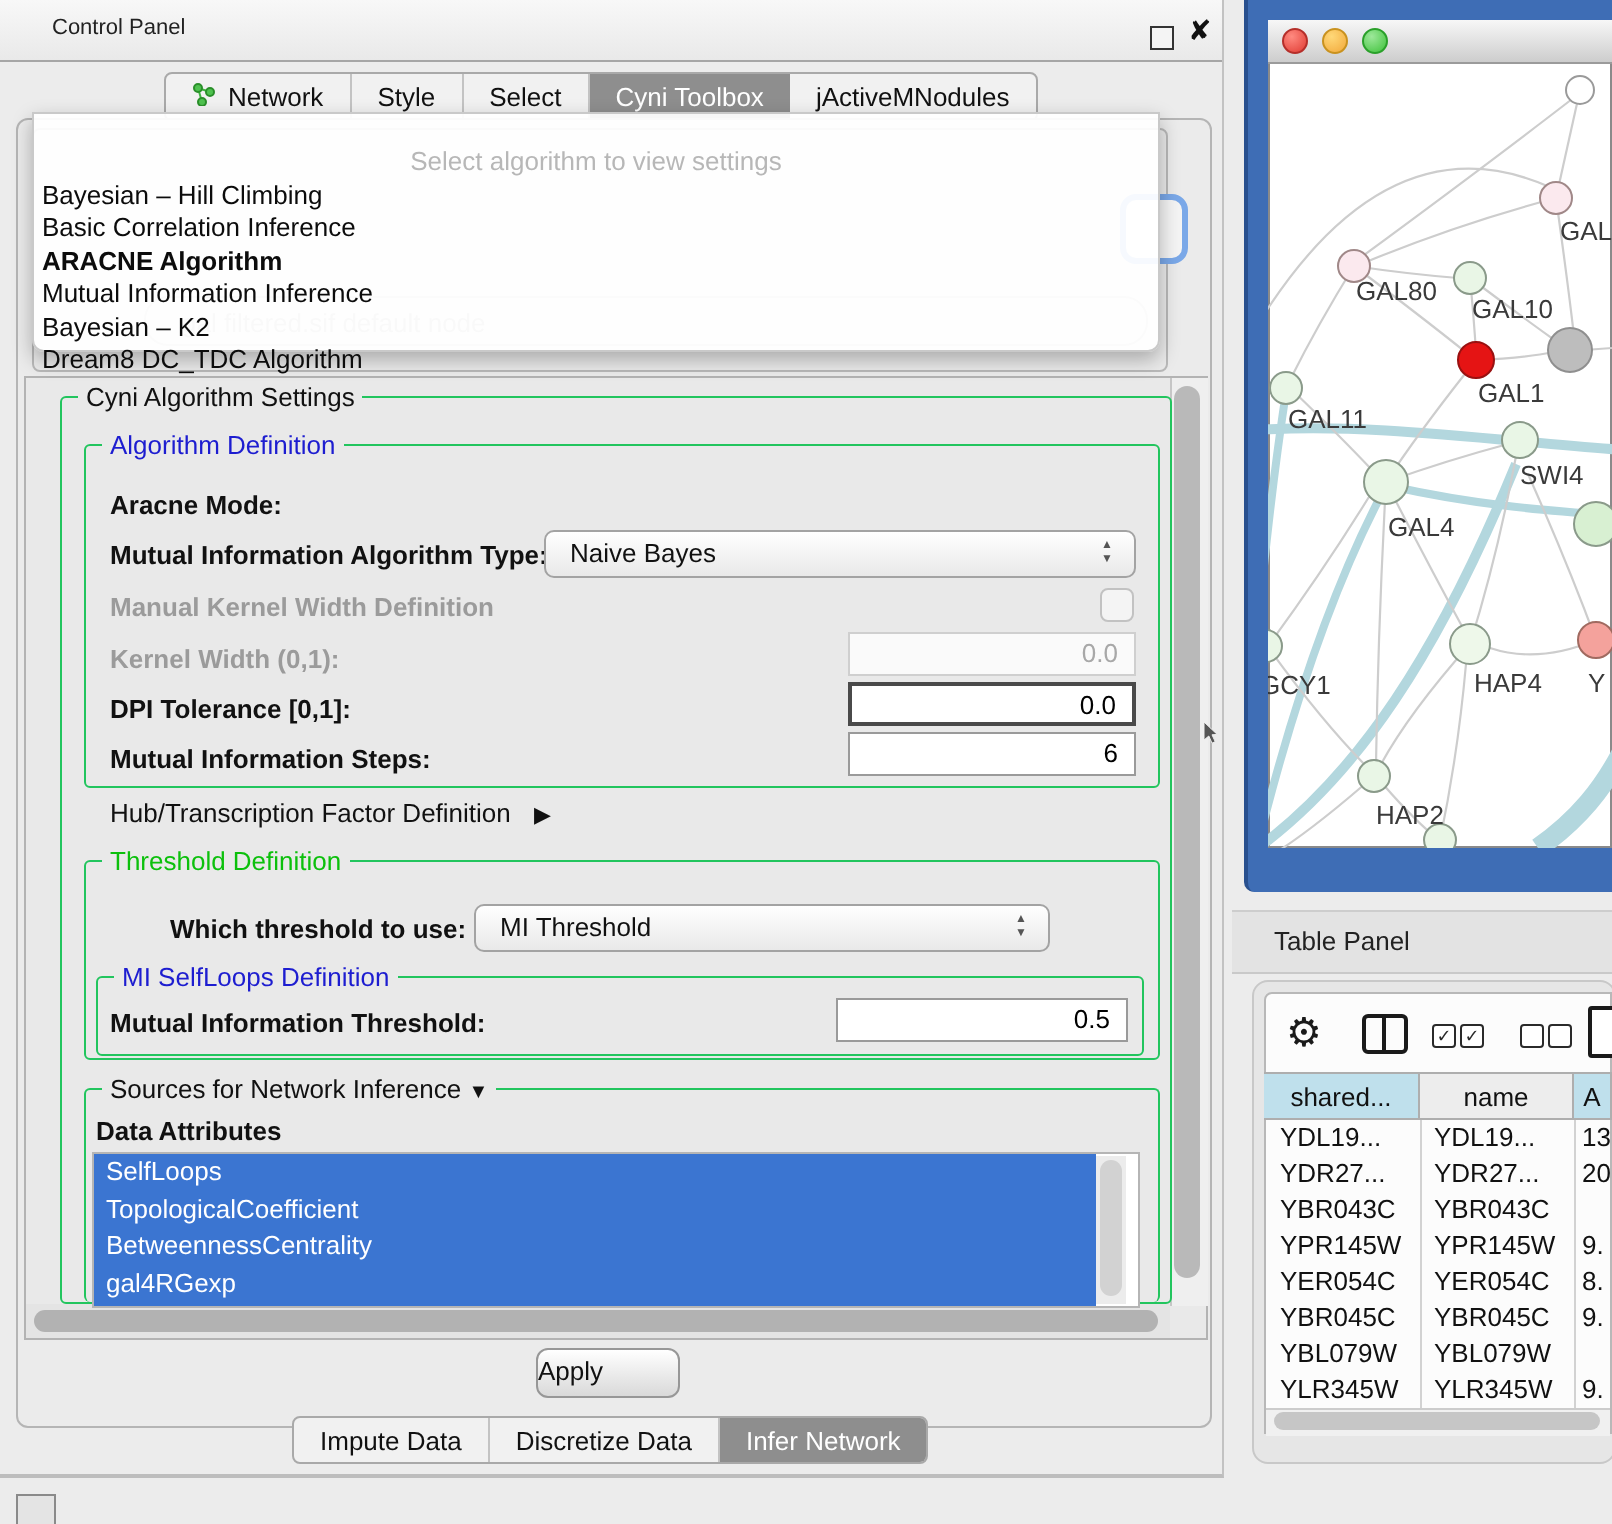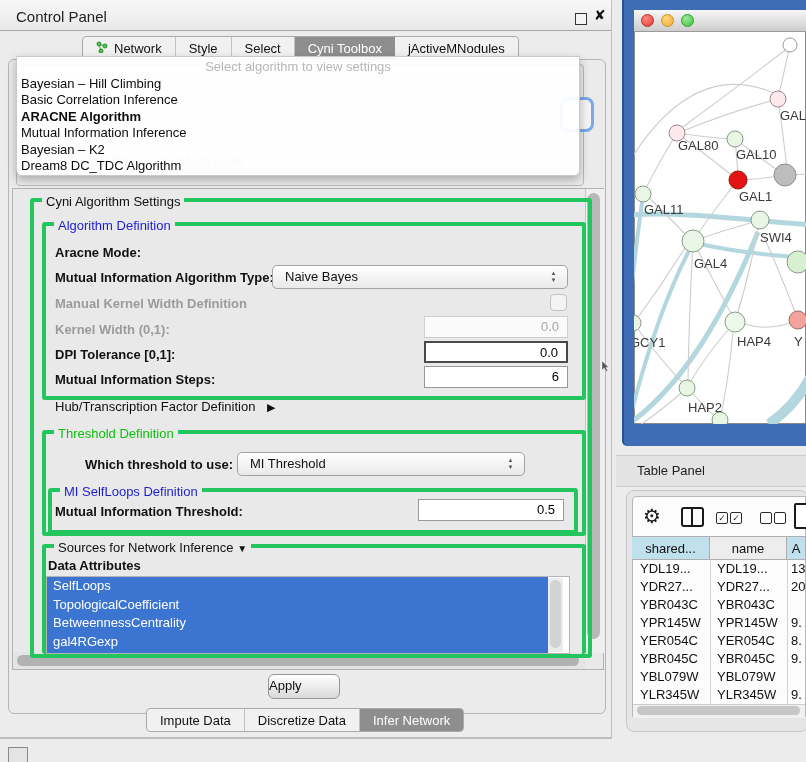--- a/index.html
+++ b/index.html
@@ -2,49 +2,49 @@
 <html><head>
 <meta charset="utf-8">
 <style>
   html,body{margin:0;padding:0;}
   #app{position:relative;width:806px;height:762px;background:#ececec;overflow:hidden;
        font-family:"Liberation Sans","DejaVu Sans",sans-serif;font-size:13px;color:#111;}
   .abs{position:absolute;}
   
   #cp{left:0;top:0;width:611px;height:737px;background:#ececec;border-right:1px solid #c2c2c2;border-bottom:2px solid #bdbdbd;}
   #cp-titlebar{left:0;top:0;width:611px;height:30px;background:linear-gradient(#f8f8f8,#e9e9e9);border-bottom:1px solid #a6a6a6;}
-  #cp-title{left:16px;top:8px;font-size:15px;color:#222;}
+  #cp-title{left:26px;top:8px;font-size:11px;color:#222;}
   .float-icon{left:575px;top:13px;width:10px;height:10px;border:1.6px solid #333;background:#f4f4f4;}
   .close-icon{left:594px;top:7px;font-size:14px;font-weight:bold;color:#111;}
   
   #tabstrip{left:82px;top:36px;height:23px;display:flex;border:1px solid #a9a9a9;border-radius:4px;background:#f1f1f1;overflow:hidden;}
   .tab{display:flex;align-items:center;padding:0 13px;border-right:1px solid #c3c3c3;color:#111;}
   .tab:last-child{border-right:none;}
   .tab.selected{background:#8e8e8e;color:#fff;border-right:none;}
   .tab .nicon{margin-right:6px;}
   
   #cp-content{left:8px;top:59px;width:596px;height:653px;border:1px solid #b5b5b5;border-radius:6px;background:#ebebeb;}
   
   #selector-box{left:16px;top:64px;width:566px;height:120px;border:1px solid #b9b9b9;border-radius:4px;background:#ebebeb;}
   #ghost-combo{left:72px;top:148px;width:502px;height:25px;border:1px solid #c4c4c4;border-radius:12px;background:#f2f2f2;color:#a9a9a9;line-height:25px;padding-left:18px;box-sizing:border-box;}
   #focus-combo{left:560px;top:97px;width:28px;height:29px;border:3px solid #7aa8e8;border-radius:8px;background:#f4f4f4;z-index:5;}
   
   #algo-popup{left:16px;top:56px;width:562px;height:118px;background:rgba(255,255,255,0.93);border:1px solid #c9c9c9;
       border-radius:0 0 6px 6px;box-shadow:0 4px 10px rgba(0,0,0,0.28);z-index:10;}
-  #popup-prompt{text-align:center;color:#b7b7b7;padding-top:2px;height:17px;}
+  #popup-prompt{text-align:center;color:#b7b7b7;padding-top:16px;height:17px;}
   .popup-item{padding-left:4px;height:16.4px;line-height:16.4px;color:#0c0c0c;}
   .popup-item.bold{font-weight:bold;}
   
   #scrollarea{left:12px;top:188px;width:592px;height:482px;border:1px solid #b3b3b3;background:#e9e9e9;box-sizing:border-box;}
   .vsb-track{left:585px;top:189px;width:18px;height:464px;background:#efefef;border-left:1px solid #c6c6c6;}
   .vsb-thumb{left:587px;top:193px;width:13px;height:446px;background:#b9b9b9;border-radius:7px;}
   .hsb-track{left:13px;top:652px;width:572px;height:17px;background:#e4e4e4;}
   .hsb-thumb{left:17px;top:655px;width:562px;height:11px;background:#b2b2b2;border-radius:6px;}
   
-  .fs{position:absolute;border:4px solid #22c55e;border-radius:3px;}
+  .fs{position:absolute;border:1px solid #22c55e;border-radius:3px;}
   .legend{position:absolute;top:-8px;left:8px;background:#e9e9e9;padding:0 4px;font-size:13px;}
   .legend.blue{color:#1d1dd0;}
   .legend.green{color:#0cc00c;}
   .flabel{position:absolute;font-weight:bold;font-size:13px;color:#111;}
   .flabel.dis{color:#9b9b9b;}
   .combo{position:absolute;height:24px;background:linear-gradient(#ffffff,#e9e9e9);border:1px solid #a3a3a3;border-radius:5px;
      box-sizing:border-box;line-height:22px;padding-left:12px;font-size:13px;color:#111;}
   .stepper{position:absolute;right:9px;top:4px;width:9px;height:14px;font-size:6px;line-height:7px;color:#555;text-align:center;}
   .tfield{position:absolute;height:22px;box-sizing:border-box;background:#fff;border:1px solid #9a9a9a;
      text-align:right;padding-right:8px;line-height:20px;font-size:13px;color:#000;}

